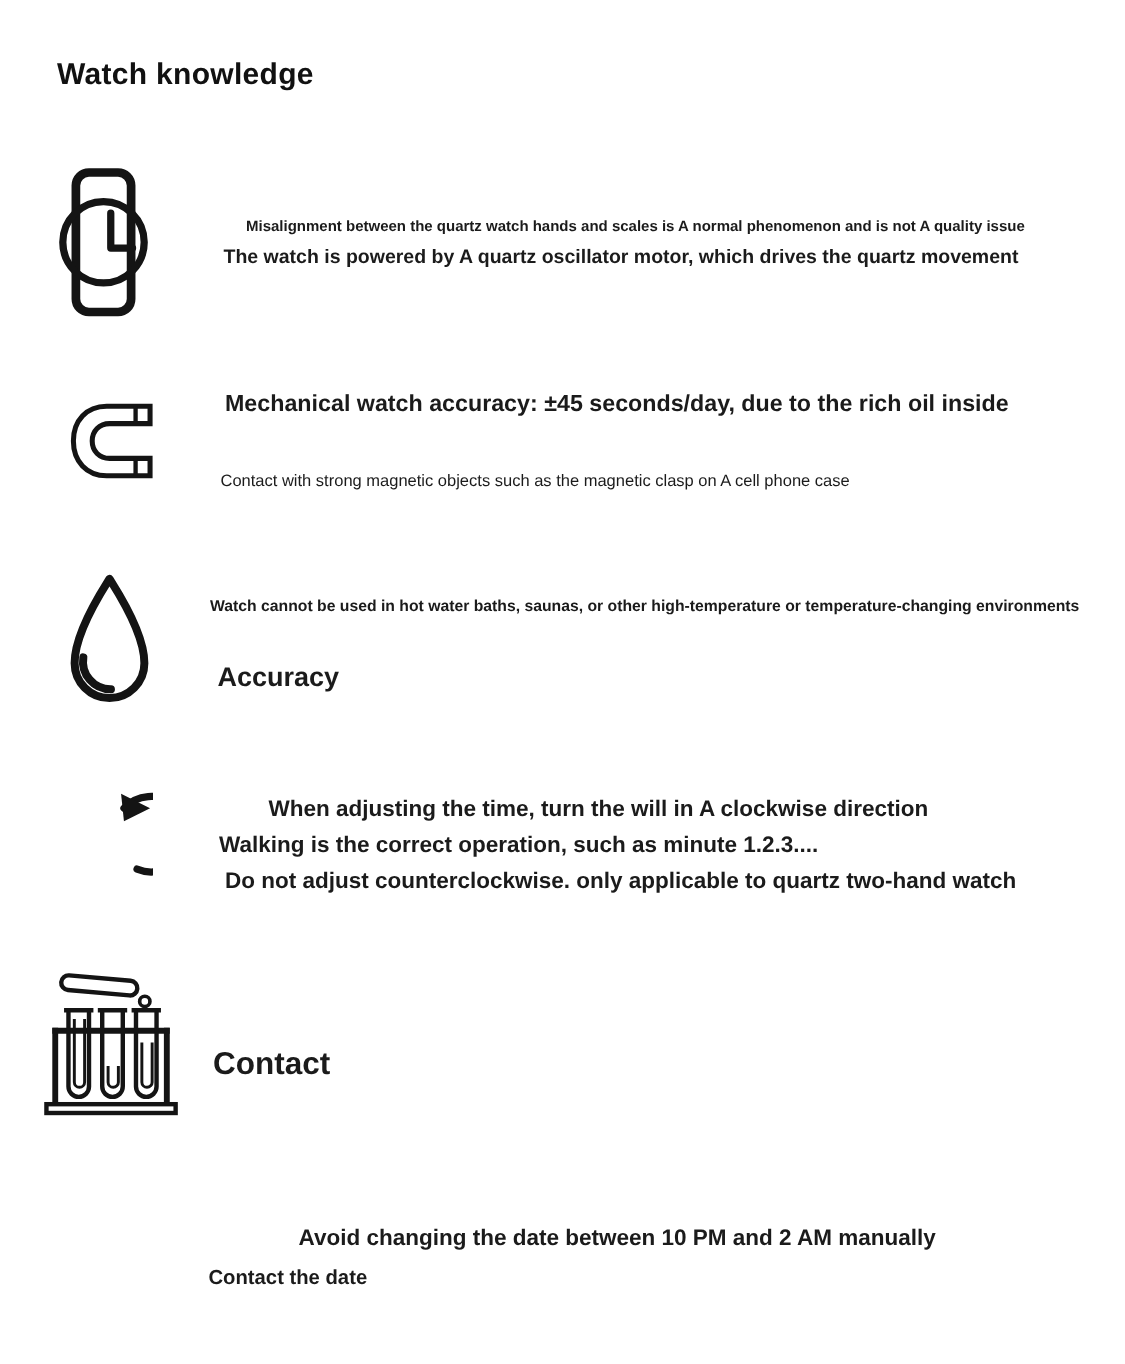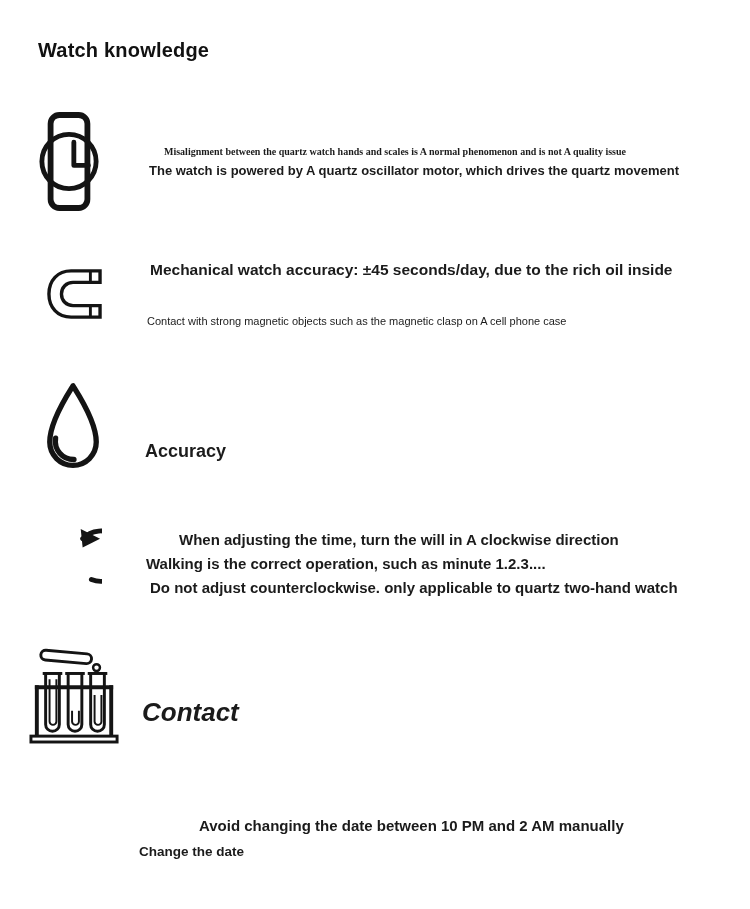--- a/index.html
+++ b/index.html
@@ -9,21 +9,21 @@
     position:relative;
   }
   .page{position:absolute;inset:0;width:750px;height:909px;background:#ffffff;}
   .t{position:absolute;white-space:nowrap;color:#1b1b1b;font-weight:bold;line-height:1.2;}
   .title{left:38px;top:38px;font-size:20px;color:#111;letter-spacing:.2px;}
   .icon{position:absolute;}
   .icon svg{display:block;}
 
   
   .ic-watch{left:38px;top:111px;}
-  .s1l1{left:164px;top:146px;font-size:10px;font-family:Liberation Serif, serif;}
+  .s1l1{left:164px;top:146px;font-size:10px;}
   .s1l2{left:149px;top:163px;font-size:13px;}
 
   
   .ic-magnet{left:44px;top:267px;}
   .s2l1{left:150px;top:261px;font-size:15.5px;}
   .s2l2{left:156px;top:288px;font-size:12.5px;}
   .s2l3{left:147px;top:315px;font-size:11px;font-weight:400;}
 
   
   .ic-drop{left:42px;top:382px;}
@@ -33,21 +33,21 @@
 
   
   .ic-rotate{left:42px;top:524px;}
   .s4l1{left:179px;top:531px;font-size:15px;}
   .s4l2{left:146px;top:555px;font-size:15px;}
   .s4l3{left:150px;top:579px;font-size:15px;}
 
   
   .ic-tubes{left:29px;top:646px;}
   .s5l1{left:151px;top:680px;font-size:12px;}
-  .s5l2{left:142px;top:697px;font-size:26px;font-style:italic;}
+  .s5l2{left:142px;top:697px;font-size:21px;}
 
   
   .ic-calendar{left:41px;top:792px;}
   .s6l1{left:199px;top:817px;font-size:15px;}
   .s6l2{left:139px;top:844px;font-size:13.5px;}
 
   .stroke{fill:none;stroke:#141414;}
 </style>
 </head>
 <body>
@@ -75,20 +75,21 @@
   </div>
   <div class="t s2l1">Mechanical watch accuracy: ±45 seconds/day, due to the rich oil inside</div>
   <div class="t s2l3">Contact with strong magnetic objects such as the magnetic clasp on A cell phone case</div>
 
   <div class="icon ic-drop">
     <svg width="62" height="95" viewBox="0 0 64 98">
       <path class="stroke" d="M32 4 C29 9 8 40 8 62 A24 24 0 0 0 56 62 C56 40 35 9 32 4 Z" stroke-width="5.5" stroke-linejoin="round"></path>
       <path class="stroke" d="M14 58 A19 19 0 0 0 33 80" stroke-width="5.5" stroke-linecap="round"></path>
     </svg>
   </div>
+  <div class="t s3l1">Watch cannot be used in hot water baths, saunas, or other high-temperature or temperature-changing environments</div>
   <div class="t s3l3">Accuracy</div>
 
   <div class="icon ic-rotate">
     <svg width="60" height="76" viewBox="0 0 62 78">
       <path class="stroke" d="M51 57 A26 26 0 1 0 42 15" stroke-width="5" stroke-linecap="round"></path>
       <polygon points="40,5 60,15 42,24" fill="#141414"></polygon>
     </svg>
   </div>
   <div class="t s4l1">When adjusting the time, turn the will in A clockwise direction</div>
   <div class="t s4l2">Walking is the correct operation, such as minute 1.2.3....</div>
@@ -111,15 +112,15 @@
       <line class="stroke" x1="37" y1="28" x2="57" y2="28" stroke-width="3"></line>
       <path class="stroke" d="M44 66 V77 A3.5 3.5 0 0 0 51 77 V66" stroke-width="2"></path>
       <path class="stroke" d="M63 28 V80 A7 7 0 0 0 77 80 V28" stroke-width="3"></path>
       <line class="stroke" x1="60" y1="28" x2="80" y2="28" stroke-width="3"></line>
       <path class="stroke" d="M67 50 V77 A3.5 3.5 0 0 0 74 77 V50" stroke-width="2"></path>
     </svg>
   </div>
   <div class="t s5l2">Contact</div>
 
   <div class="t s6l1">Avoid changing the date between 10 PM and 2 AM manually</div>
-  <div class="t s6l2">Change the date</div>
+  <div class="t s6l2">Contact the date</div>
 
 </div>
 
 </body></html>

